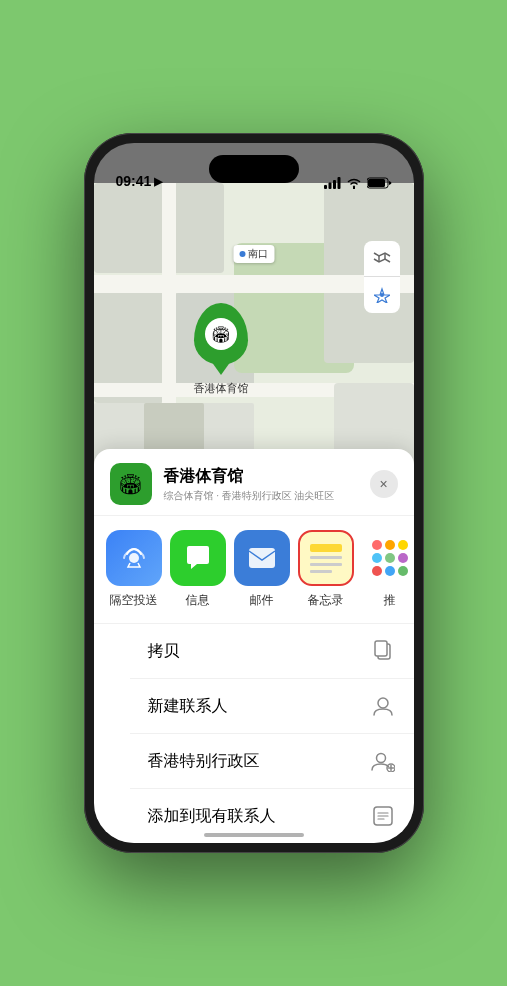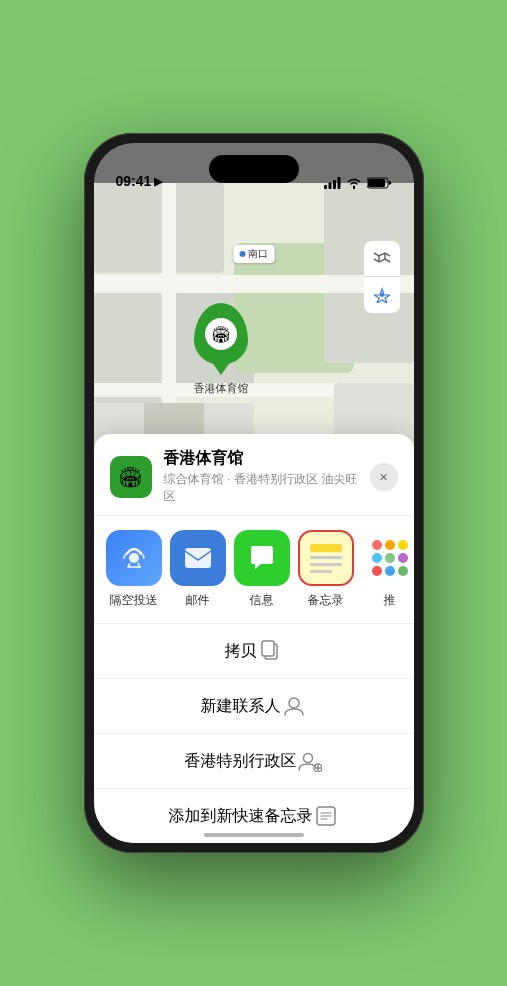--- a/index.html
+++ b/index.html
@@ -268,22 +268,23 @@
     }
 
     .venue-name {
       font-size: 16px;
       font-weight: 600;
       color: #000;
       margin-bottom: 2px;
     }
 
     .venue-sub {
-      font-size: 12px;
+      font-size: 10px;
       color: #888;
+      font-family: Liberation Serif, serif;
     }
 
     .close-btn {
       width: 28px;
       height: 28px;
       background: #e8e8e8;
       border-radius: 50%;
       display: flex;
       align-items: center;
       justify-content: center;
@@ -356,24 +357,25 @@
     }
 
     
     .action-list {
       padding: 0;
     }
 
     .action-item {
       display: flex;
       align-items: center;
-      justify-content: center;
+      justify-content: space-between;
       padding: 14px 18px;
       border-bottom: 1px solid #f0f0f0;
       cursor: pointer;
+      margin-left: 36px;
     }
 
     .action-item:last-child {
       border-bottom: none;
     }
 
     .action-label {
       font-size: 16px;
       color: #000;
     }
@@ -528,36 +530,36 @@
               <path d="M14 5 Q14 5 14 5" stroke="white" stroke-width="0" fill="none"></path>
               <path d="M7 10 Q10 5 14 5 Q18 5 21 10" stroke="white" stroke-width="2" fill="none" stroke-linecap="round"></path>
               <path d="M4 14 Q5 8 14 5 Q23 8 24 14" stroke="white" stroke-width="2" fill="none" stroke-linecap="round" opacity="0.7"></path>
               <path d="M10 19 L8 23 L20 23 L18 19" stroke="white" stroke-width="1.5" fill="none"></path>
             </svg>
           </div>
           <span class="share-label">隔空投送</span>
         </div>
 
         <div class="share-item">
+          <div class="share-icon-wrap share-icon-message">
+            <svg width="30" height="28" viewBox="0 0 30 28">
+              <path d="M4 4 Q4 2 6 2 L24 2 Q26 2 26 4 L26 18 Q26 20 24 20 L14 20 L8 25 L8 20 L6 20 Q4 20 4 18 Z" fill="white"></path>
+            </svg>
+          </div>
+          <span class="share-label">信息</span>
+        </div>
+
+        <div class="share-item">
           <div class="share-icon-wrap share-icon-mail">
             <svg width="30" height="24" viewBox="0 0 30 24">
               <rect x="2" y="2" width="26" height="20" rx="3" fill="white" opacity="0.9"></rect>
               <path d="M2 5 L15 14 L28 5" stroke="#3b7dd8" stroke-width="1.5" fill="none"></path>
             </svg>
           </div>
           <span class="share-label">邮件</span>
-        </div>
-
-        <div class="share-item">
-          <div class="share-icon-wrap share-icon-message">
-            <svg width="30" height="28" viewBox="0 0 30 28">
-              <path d="M4 4 Q4 2 6 2 L24 2 Q26 2 26 4 L26 18 Q26 20 24 20 L14 20 L8 25 L8 20 L6 20 Q4 20 4 18 Z" fill="white"></path>
-            </svg>
-          </div>
-          <span class="share-label">信息</span>
         </div>
 
         <div class="share-item">
           <div class="share-icon-wrap share-icon-notes">
             <div class="notes-lines">
               <div class="notes-line-yellow" style="height:8px;"></div>
               <div class="notes-line-gray"></div>
               <div class="notes-line-gray"></div>
               <div class="notes-line-gray" style="width:70%;"></div>
             </div>
@@ -613,21 +615,21 @@
               <circle cx="10" cy="8" r="4.5" stroke="#888" stroke-width="1.5" fill="none"></circle>
               <path d="M1 20 Q1 14 10 14 Q15 14 17.5 16.5" stroke="#888" stroke-width="1.5" fill="none" stroke-linecap="round"></path>
               <circle cx="20" cy="18" r="4" stroke="#888" stroke-width="1.5" fill="none"></circle>
               <line x1="20" y1="15.5" x2="20" y2="20.5" stroke="#888" stroke-width="1.5" stroke-linecap="round"></line>
               <line x1="17.5" y1="18" x2="22.5" y2="18" stroke="#888" stroke-width="1.5" stroke-linecap="round"></line>
             </svg>
           </div>
         </div>
 
         <div class="action-item">
-          <span class="action-label">添加到新快速备忘录</span>
+          <span class="action-label">添加到现有联系人</span>
           <div class="action-icon">
             <svg width="22" height="22" viewBox="0 0 22 22">
               <rect x="2" y="2" width="18" height="18" rx="3" stroke="#888" stroke-width="1.5" fill="none"></rect>
               <line x1="6" y1="8" x2="16" y2="8" stroke="#888" stroke-width="1.2" stroke-linecap="round"></line>
               <line x1="6" y1="11" x2="16" y2="11" stroke="#888" stroke-width="1.2" stroke-linecap="round"></line>
               <line x1="6" y1="14" x2="12" y2="14" stroke="#888" stroke-width="1.2" stroke-linecap="round"></line>
             </svg>
           </div>
         </div>
 

